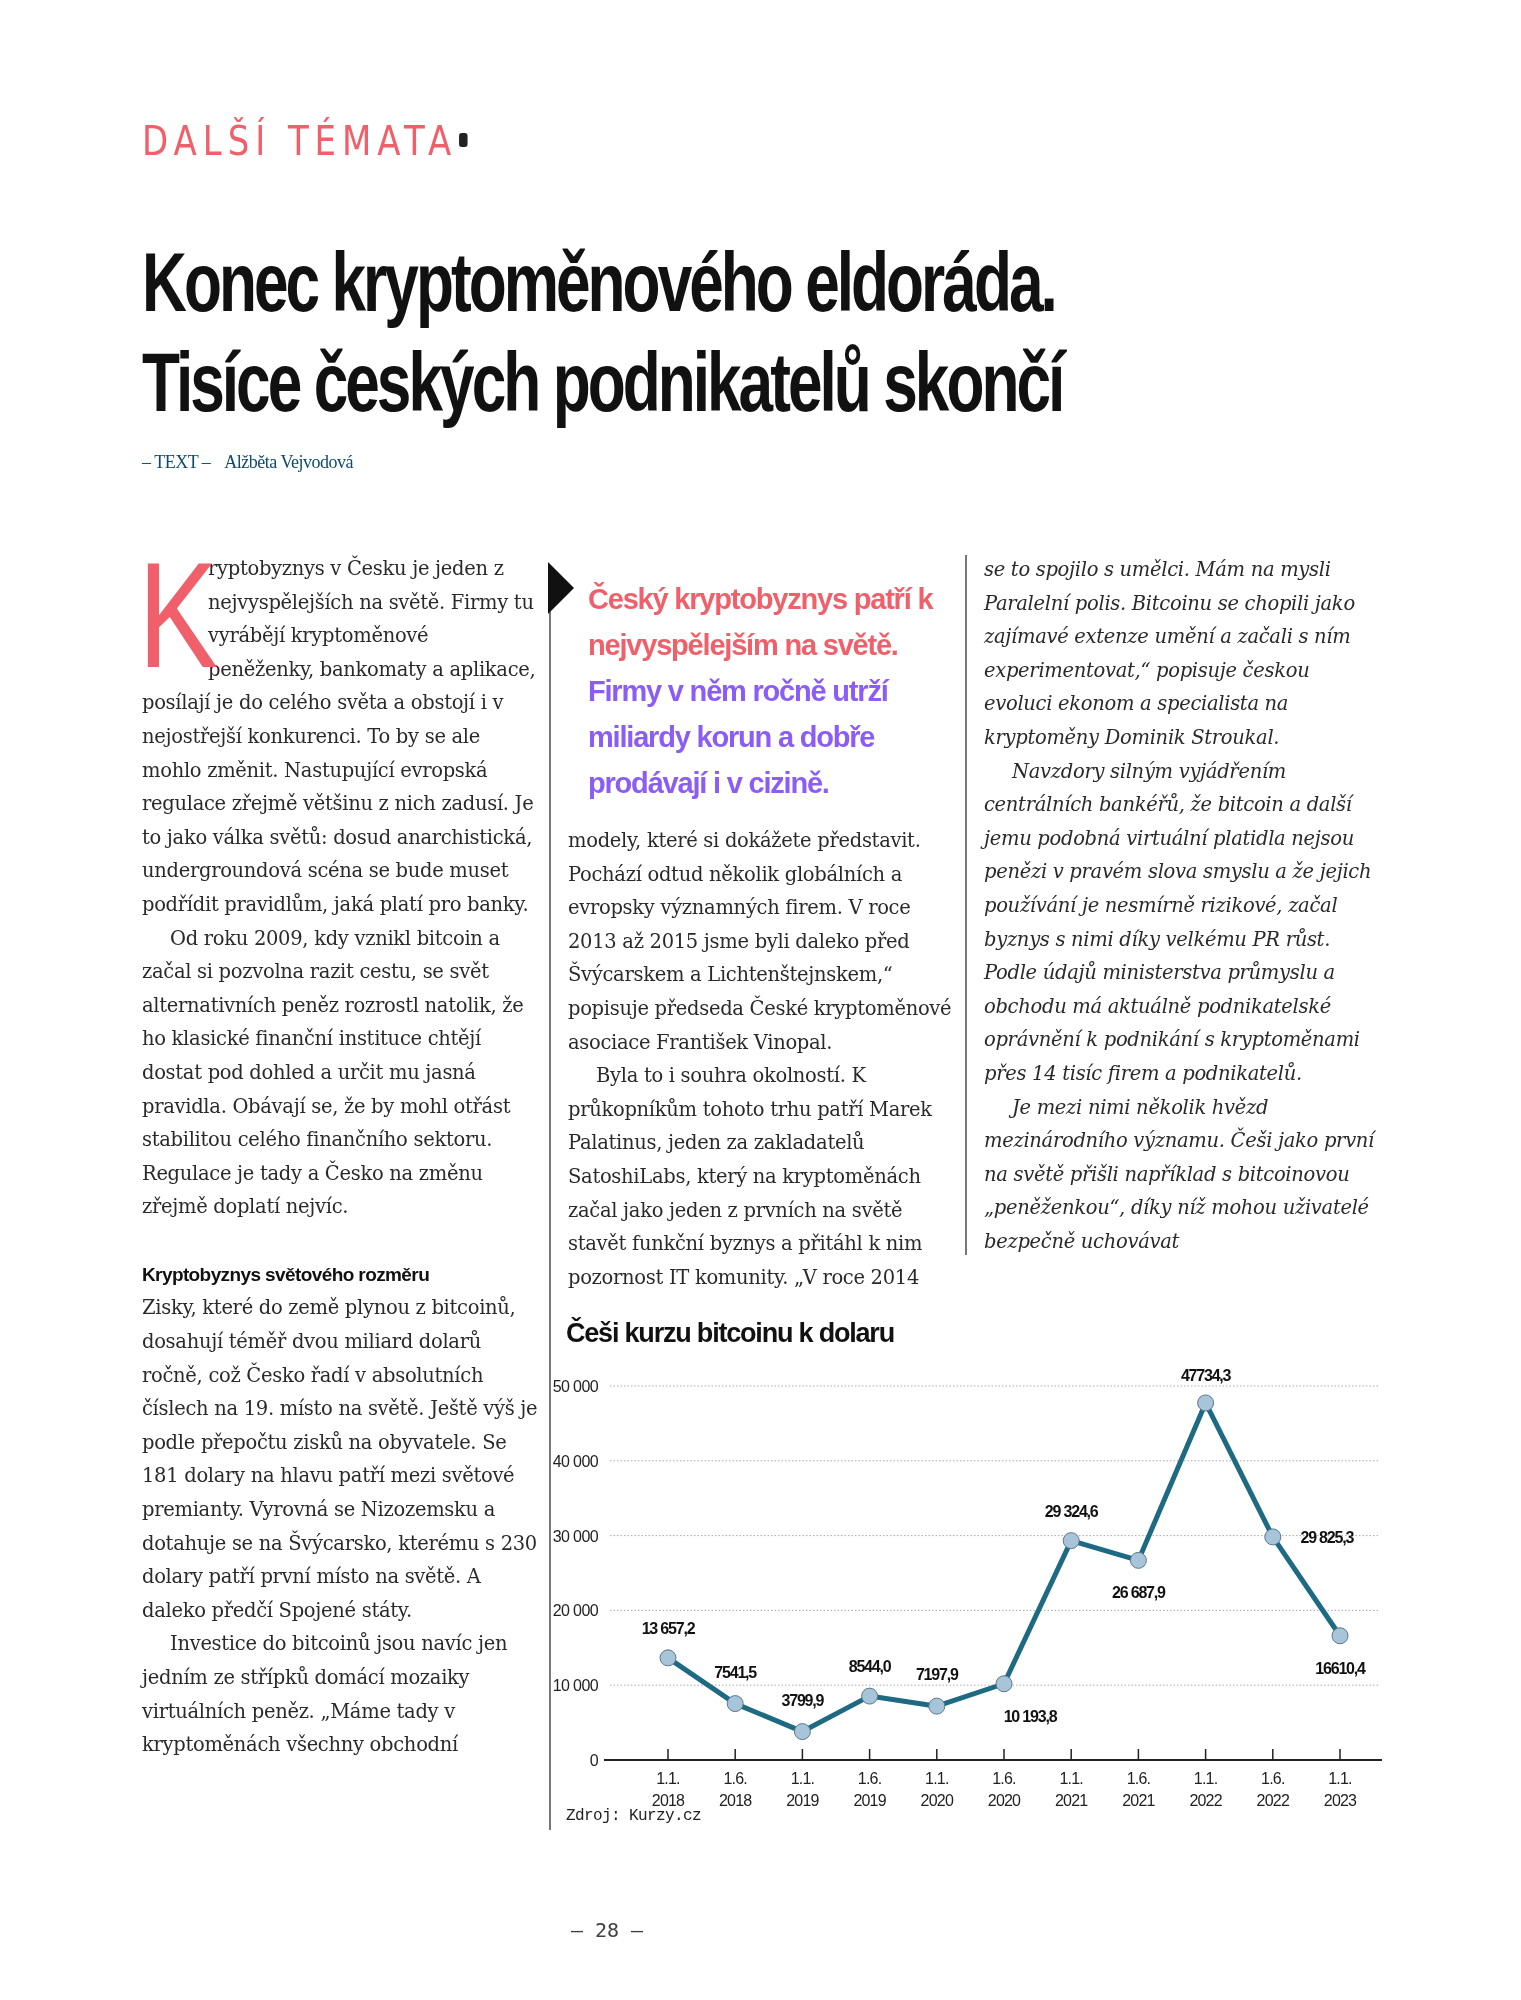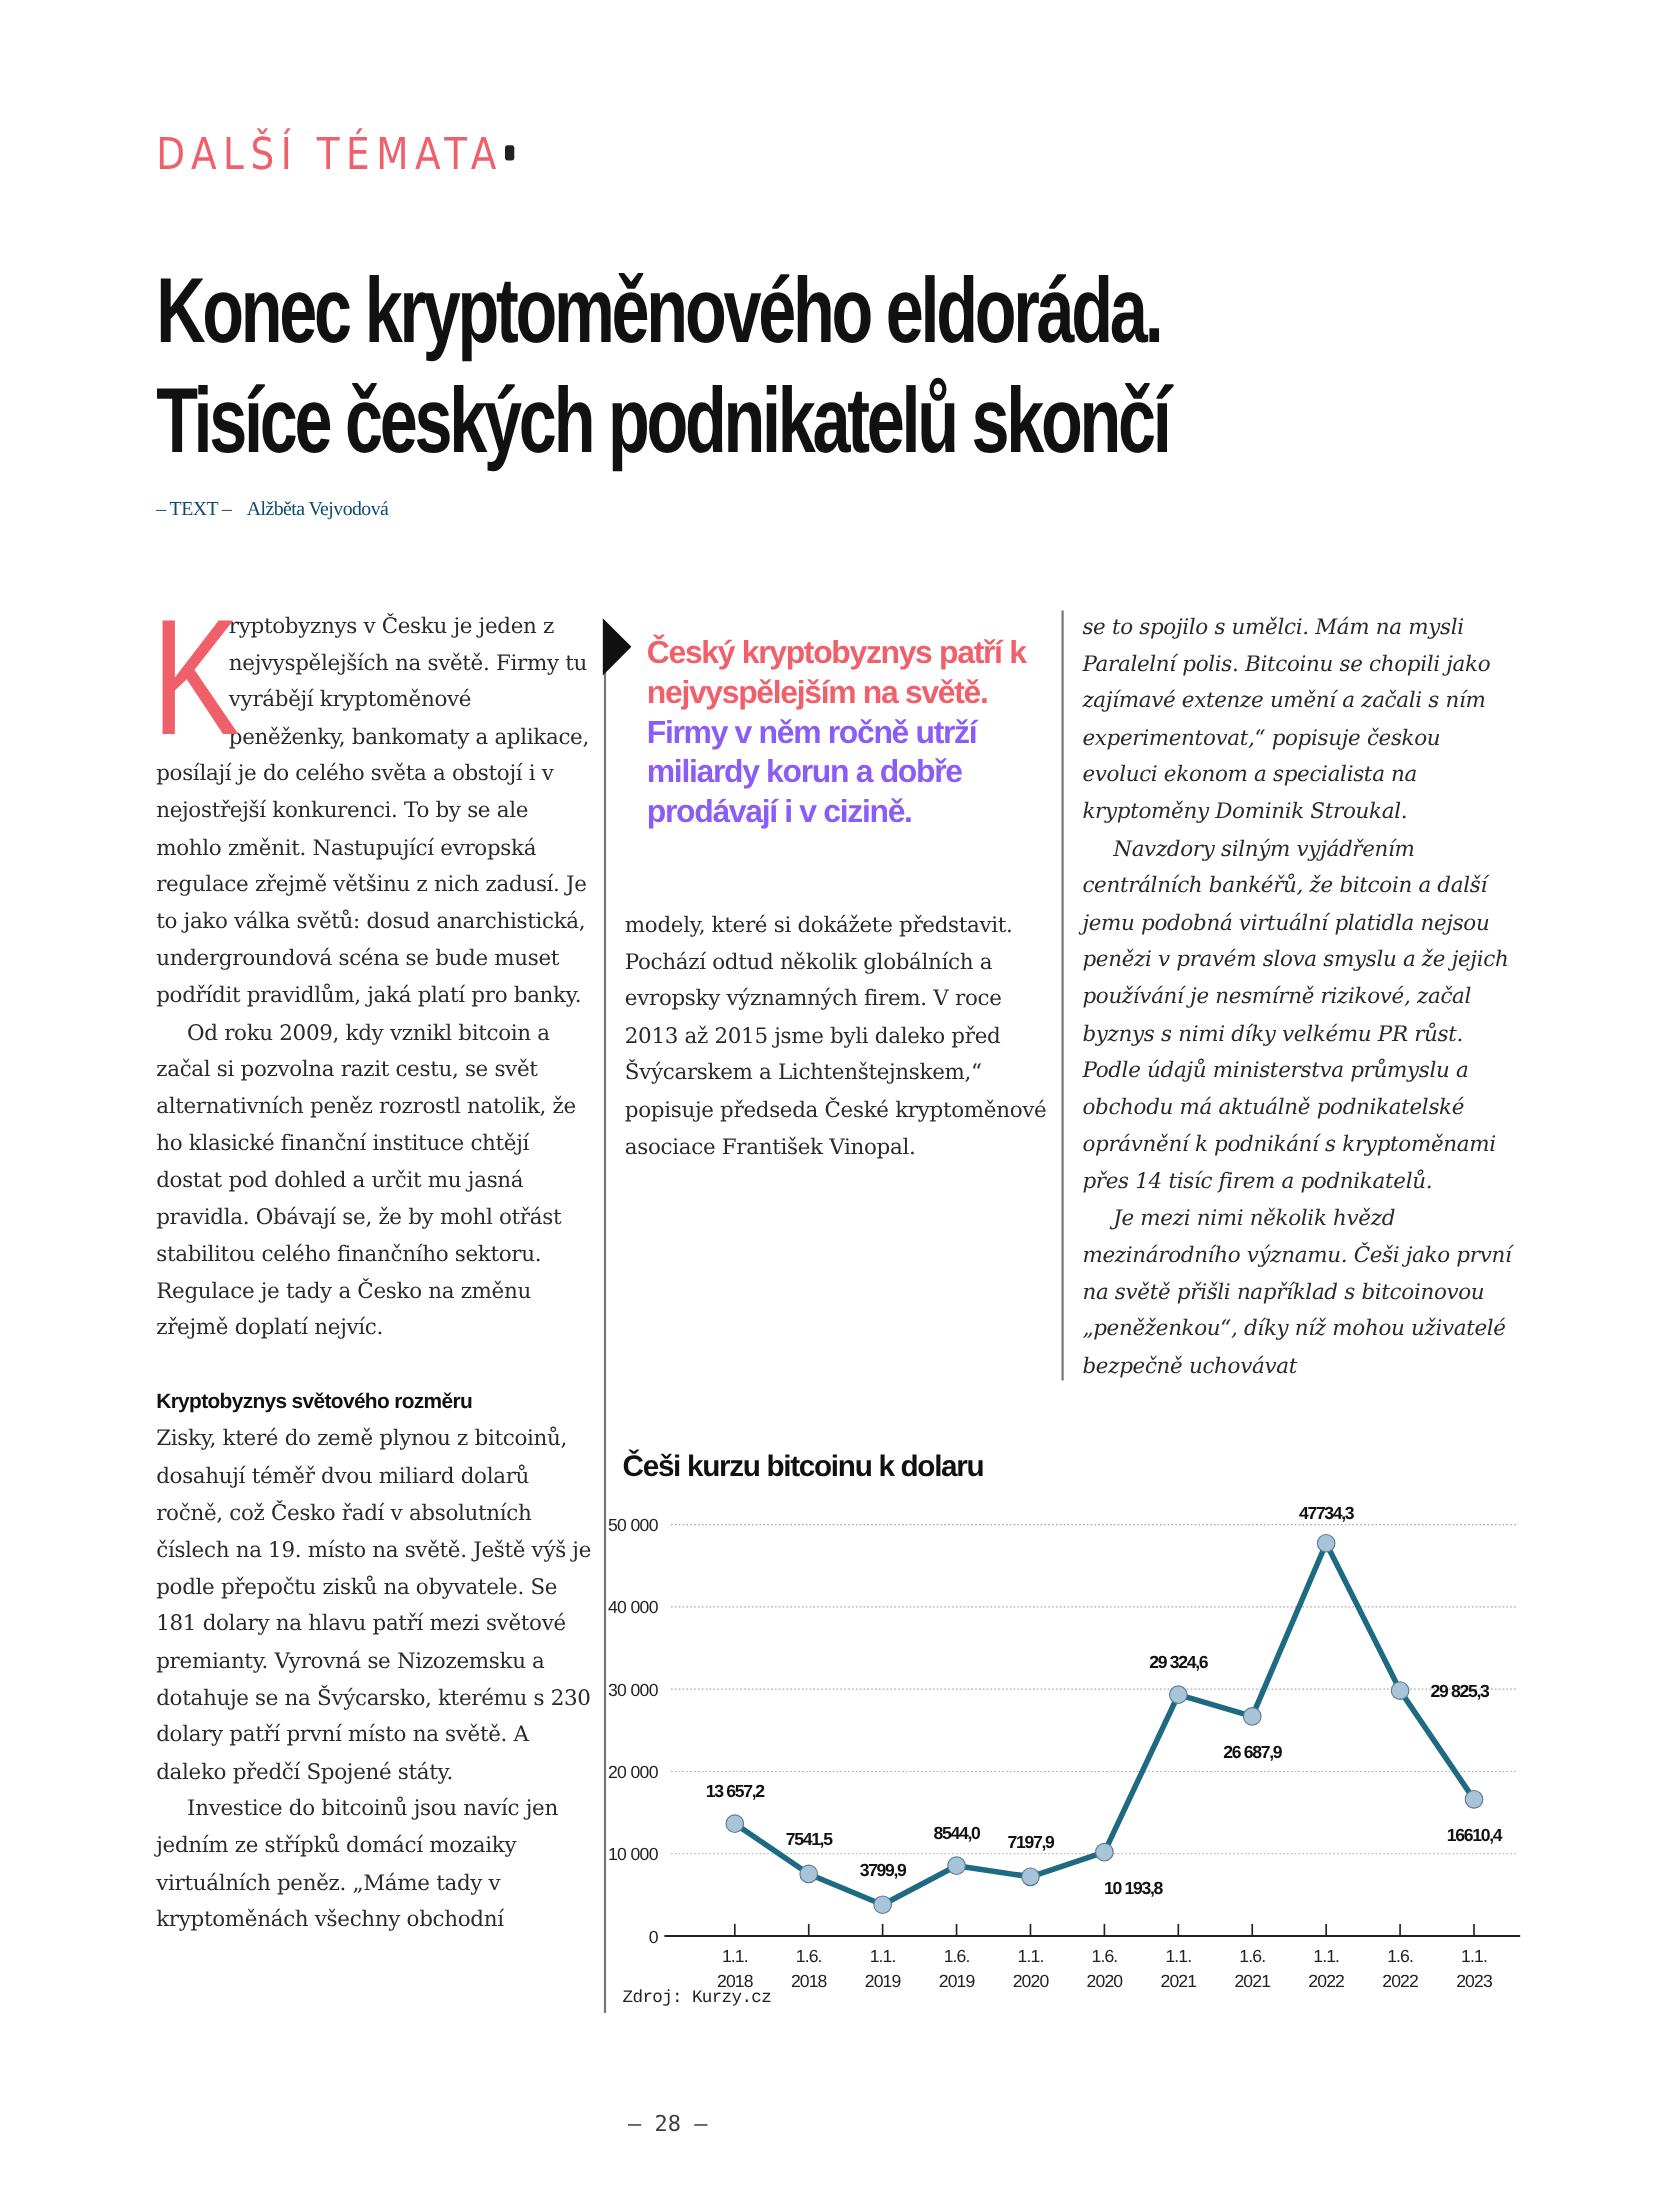--- a/index.html
+++ b/index.html
@@ -18,21 +18,21 @@
   .byline { position: absolute; left: 142px; top: 452px; font-family: Liberation Serif, serif; font-size: 18px; color: #0c4a6e; letter-spacing: -0.5px; }
   .byline .lbl { margin-right: 14px; }
   .col { position: absolute; font-family: "DejaVu Serif", serif; font-size: 19.5px; line-height: 33.6px; color: #2a2a2a; letter-spacing: -0.3px; }
   .col p { margin: 0; }
   .col .ind { text-indent: 28px; }
   .col1 { left: 142px; top: 552px; width: 396px; }
   .dropcap { float: left; font-family: "Liberation Sans", sans-serif; color: #f0606a; font-size: 150px; line-height: 118px; height: 118px; margin: 4px 8px 0 -4px; transform: scaleX(0.8); transform-origin: left top; width: 62px; }
   .subhead { font-family: "Liberation Sans", sans-serif; font-weight: 700; font-size: 19px; color: #111; margin-top: 34px !important; letter-spacing: -0.6px; }
   .vrule { position: absolute; width: 2px; background: #777; }
   .pull-arrow { position: absolute; left: 548px; top: 562px; width: 0; height: 0; border-top: 26px solid transparent; border-bottom: 26px solid transparent; border-left: 26px solid #111; }
-  .pull { position: absolute; left: 588px; top: 576px; width: 380px; font-family: "Liberation Sans", sans-serif; font-weight: 700; font-size: 29px; line-height: 36px; letter-spacing: -1.2px; }
+  .pull { position: absolute; left: 588px; top: 576px; width: 380px; font-family: "Liberation Sans", sans-serif; font-weight: 700; font-size: 29px; line-height: 46px; letter-spacing: -1.2px; }
   .pull .red { color: #f0606a; }
   .pull .dark { color: #8b5cf6; }
   .col2 { left: 568px; top: 824px; width: 396px; }
   .col3 { left: 984px; top: 553px; width: 396px; font-style: italic; }
   .chart-title { position: absolute; left: 566px; top: 1318px; font-family: "Liberation Sans", sans-serif; font-weight: 700; font-size: 27px; color: #111; letter-spacing: -1.2px; }
   #chart { position: absolute; left: 540px; top: 1360px; }
   .source { position: absolute; left: 566px; top: 1807px; font-family: Liberation Mono, monospace; font-size: 16px; color: #222; letter-spacing: -0.6px; text-align: center; }
   .page-num { position: absolute; left: 0; width: 1214px; top: 1918px; text-align: center; font-family: "DejaVu Sans Mono", monospace; font-size: 20px; color: #404040; }
 </style>
 </head>
@@ -61,20 +61,21 @@
 <div class="vrule" style="left:965px; top:555px; height:700px;"></div>
 
 <div class="pull-arrow"></div>
 <div class="pull">
   <div class="red">Český kryptobyznys patří k nejvyspělejším na světě.</div>
   <div class="dark">Firmy v něm ročně utrží miliardy korun a dobře prodávají i v cizině.</div>
 </div>
 
 <div class="col col2">
   <p>modely, které si dokážete představit. Pochází odtud několik globálních a evropsky významných firem. V roce 2013 až 2015 jsme byli daleko před Švýcarskem a Lichtenštejnskem,“ popisuje předseda České kryptoměnové asociace František Vinopal.</p>
+  <p class="ind">Byla to i souhra okolností. K průkopníkům tohoto trhu patří Marek Palatinus, jeden za zakladatelů SatoshiLabs, který na kryptoměnách začal jako jeden z prvních na světě stavět funkční byznys a přitáhl k nim pozornost IT komunity. „V roce 2014</p>
 </div>
 
 <div class="col col3">
   <p>se to spojilo s umělci. Mám na mysli Paralelní polis. Bitcoinu se chopili jako zajímavé extenze umění a začali s ním experimentovat,“ popisuje českou evoluci ekonom a specialista na kryptoměny Dominik Stroukal.</p>
   <p class="ind">Navzdory silným vyjádřením centrálních bankéřů, že bitcoin a další jemu podobná virtuální platidla nejsou penězi v pravém slova smyslu a že jejich používání je nesmírně rizikové, začal byznys s nimi díky velkému PR růst. Podle údajů ministerstva průmyslu a obchodu má aktuálně podnikatelské oprávnění k podnikání s kryptoměnami přes 14 tisíc firem a podnikatelů.</p>
   <p class="ind">Je mezi nimi několik hvězd mezinárodního významu. Češi jako první na světě přišli například s bitcoinovou „peněženkou“, díky níž mohou uživatelé bezpečně uchovávat</p>
 </div>
 
 <div class="chart-title">Češi kurzu bitcoinu k dolaru</div>
 <svg id="chart" width="860" height="450" xmlns="http://www.w3.org/2000/svg">

